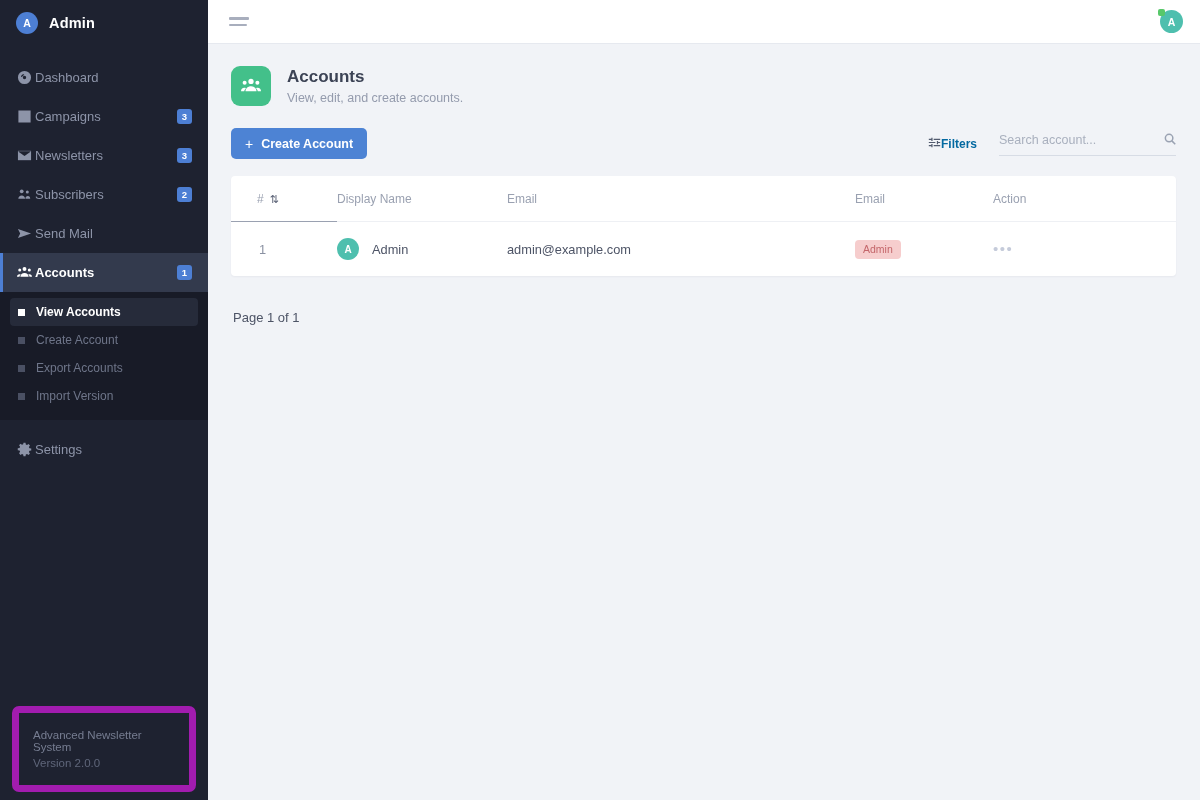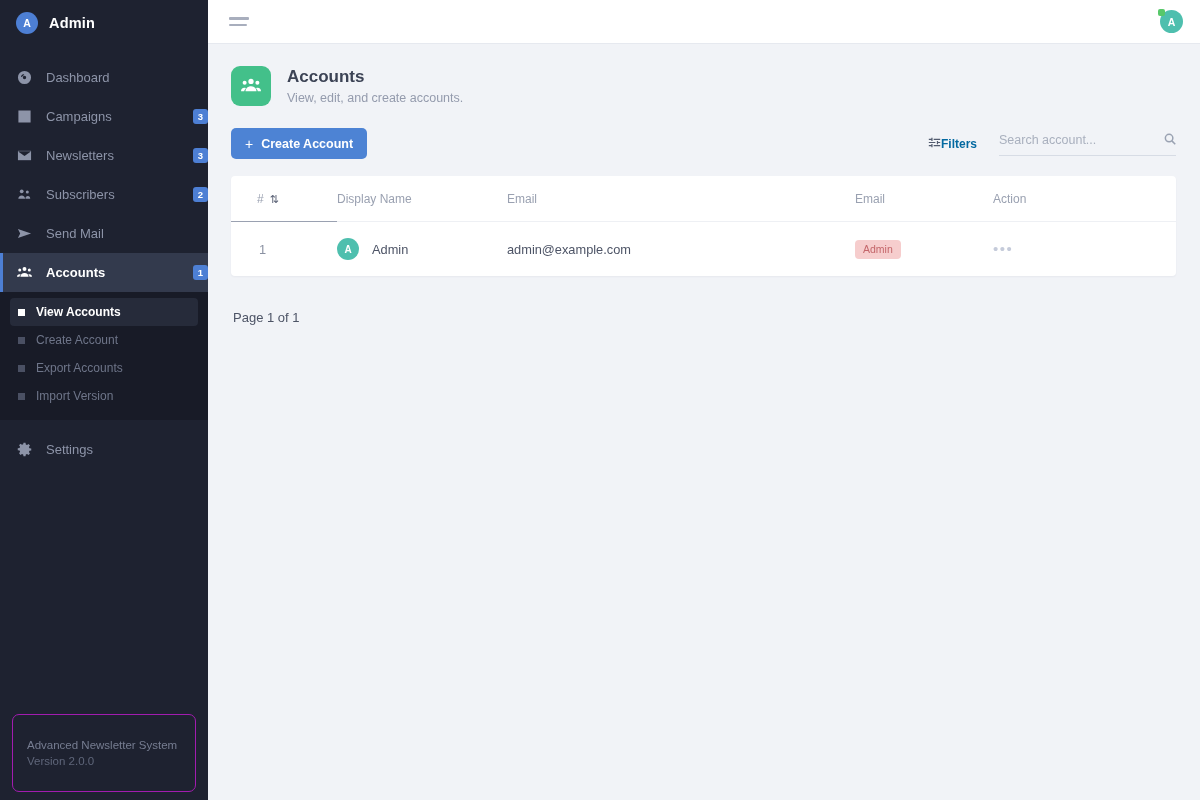--- a/index.html
+++ b/index.html
@@ -35,22 +35,22 @@
   }
   .brand-name {
     color: #ffffff; font-size: 14.5px; font-weight: bold;
     letter-spacing: .2px;
   }
 
   .nav { padding-top: 12px; }
   .nav-item {
     height: 39px;
     display: flex; align-items: center;
-    padding: 0 0;
-    gap: 13px;
+    padding: 0 16px;
+    gap: 2px;
     color: #8d94a8;
     font-size: 13px;
     cursor: pointer;
     border-left: 3px solid transparent;
     padding-left: 13px;
     position: relative;
   }
   .nav-item .ico {
     width: 17px; height: 17px; flex: 0 0 17px;
     display: flex; align-items: center; justify-content: center;
@@ -98,23 +98,23 @@
     font-weight: bold;
   }
   .submenu-item.active .dot { background: #ffffff; }
 
   .nav-tail { padding-top: 10px; }
 
   .sidebar-footer {
     position: absolute;
     left: 12px; bottom: 8px;
     width: 184px;
-    border: 1px solid #a21caf;
+    border: 7px solid #a21caf;
     border-radius: 7px;
-    padding: 24px 14px;
+    padding: 16px 14px;
   }
   .sidebar-footer .l1 { color: #767d91; font-size: 11.5px; margin-bottom: 4px; }
   .sidebar-footer .l2 { color: #5f667a; font-size: 11.5px; }
 
   
   .main { flex: 1 1 auto; height: 800px; display: flex; flex-direction: column; }
 
   .topbar {
     height: 44px; background: #ffffff;
     border-bottom: 1px solid #e6e9ef;

